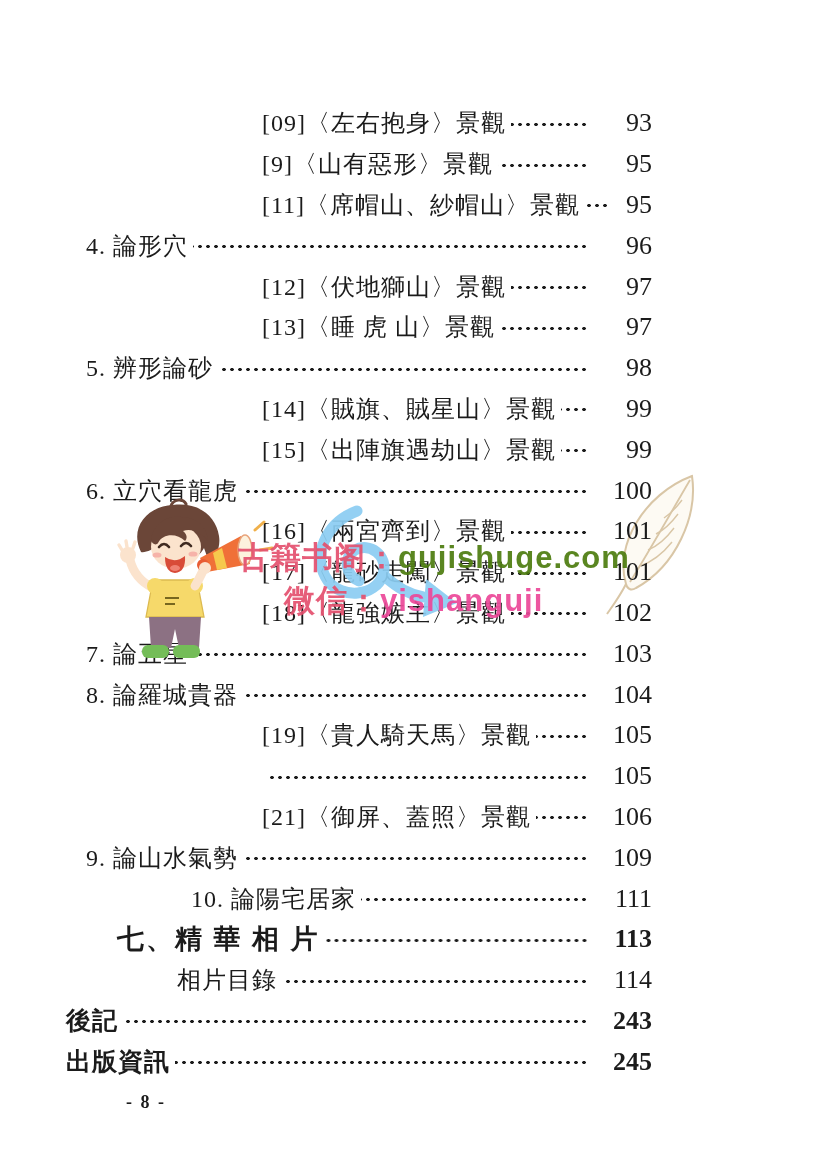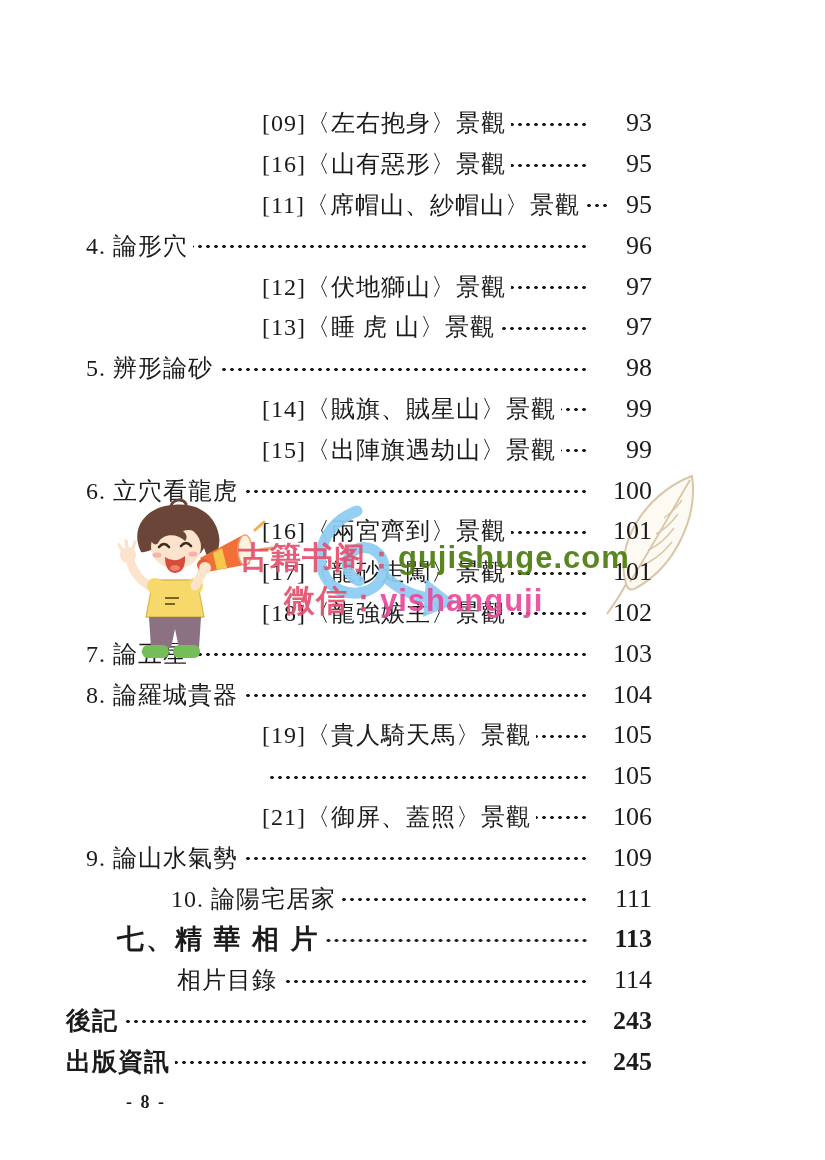--- a/index.html
+++ b/index.html
@@ -35,21 +35,21 @@
     background-repeat:repeat-x;
     background-position:right center;
   }
   .toc-page{
     width:56px;text-align:right;
     font-size:26px;
     font-family:"Liberation Serif","DejaVu Serif",serif;
   }
   .level-item{padding-left:215px;margin-left:47px;}
   .level-section{padding-left:86px;}
-  .level-section2{padding-left:171px;}
+  .level-section2{padding-left:171px;margin-left:20px;}
   .level-photo{padding-left:177px;}
   .level-chapter{padding-left:117px;}
   .level-back{padding-left:66px;justify-content:flex-end;}
   .level-chapter .toc-label{
     font-family:"Liberation Sans","DejaVu Sans",sans-serif;
     font-weight:700;font-size:27px;letter-spacing:2px;
   }
   .level-back .toc-label{
     font-family:"Liberation Sans","DejaVu Sans",sans-serif;
     font-weight:700;font-size:25px;letter-spacing:1px;
@@ -80,21 +80,21 @@
 
 <div class="page">
 
   <div class="toc">
       <div class="toc-row level-item">
         <span class="toc-label">[09]〈左右抱身〉景觀</span>
         <span class="leader"></span>
         <span class="toc-page">93</span>
       </div>
       <div class="toc-row level-item">
-        <span class="toc-label">[16]〈山有惡形〉景觀</span>
+        <span class="toc-label">[9]〈山有惡形〉景觀</span>
         <span class="leader"></span>
         <span class="toc-page">95</span>
       </div>
       <div class="toc-row level-item">
         <span class="toc-label">[11]〈席帽山、紗帽山〉景觀</span>
         <span class="leader"></span>
         <span class="toc-page">95</span>
       </div>
       <div class="toc-row level-section">
         <span class="toc-label">4. 論形穴</span>

